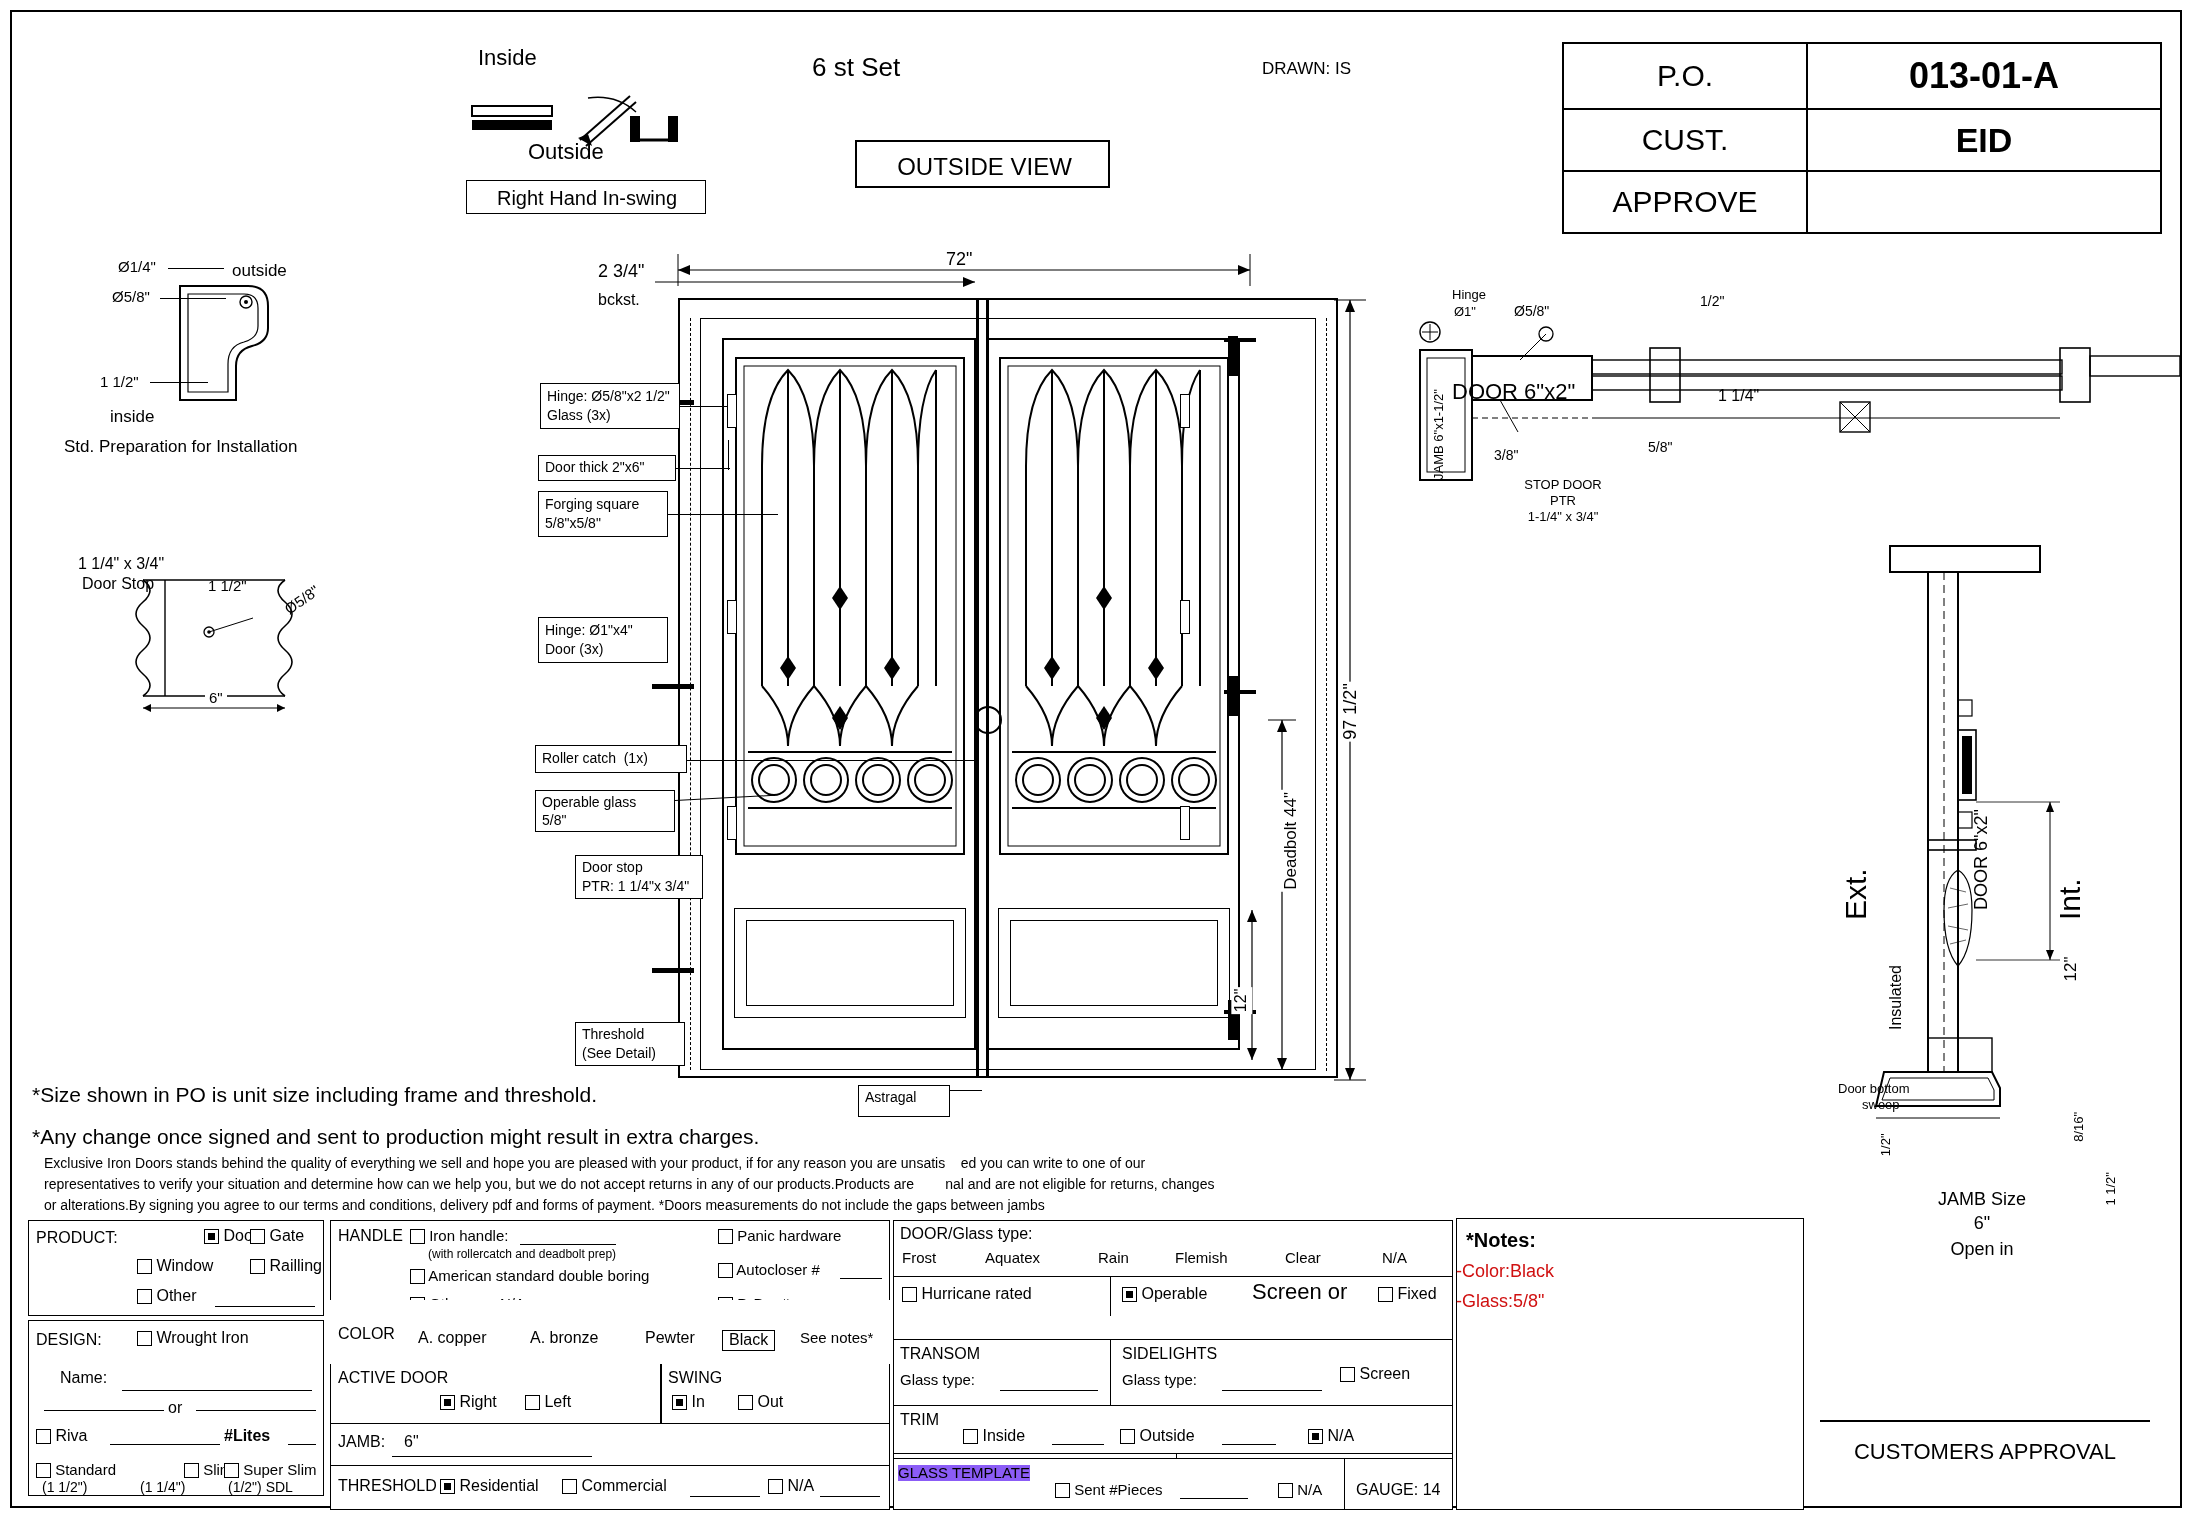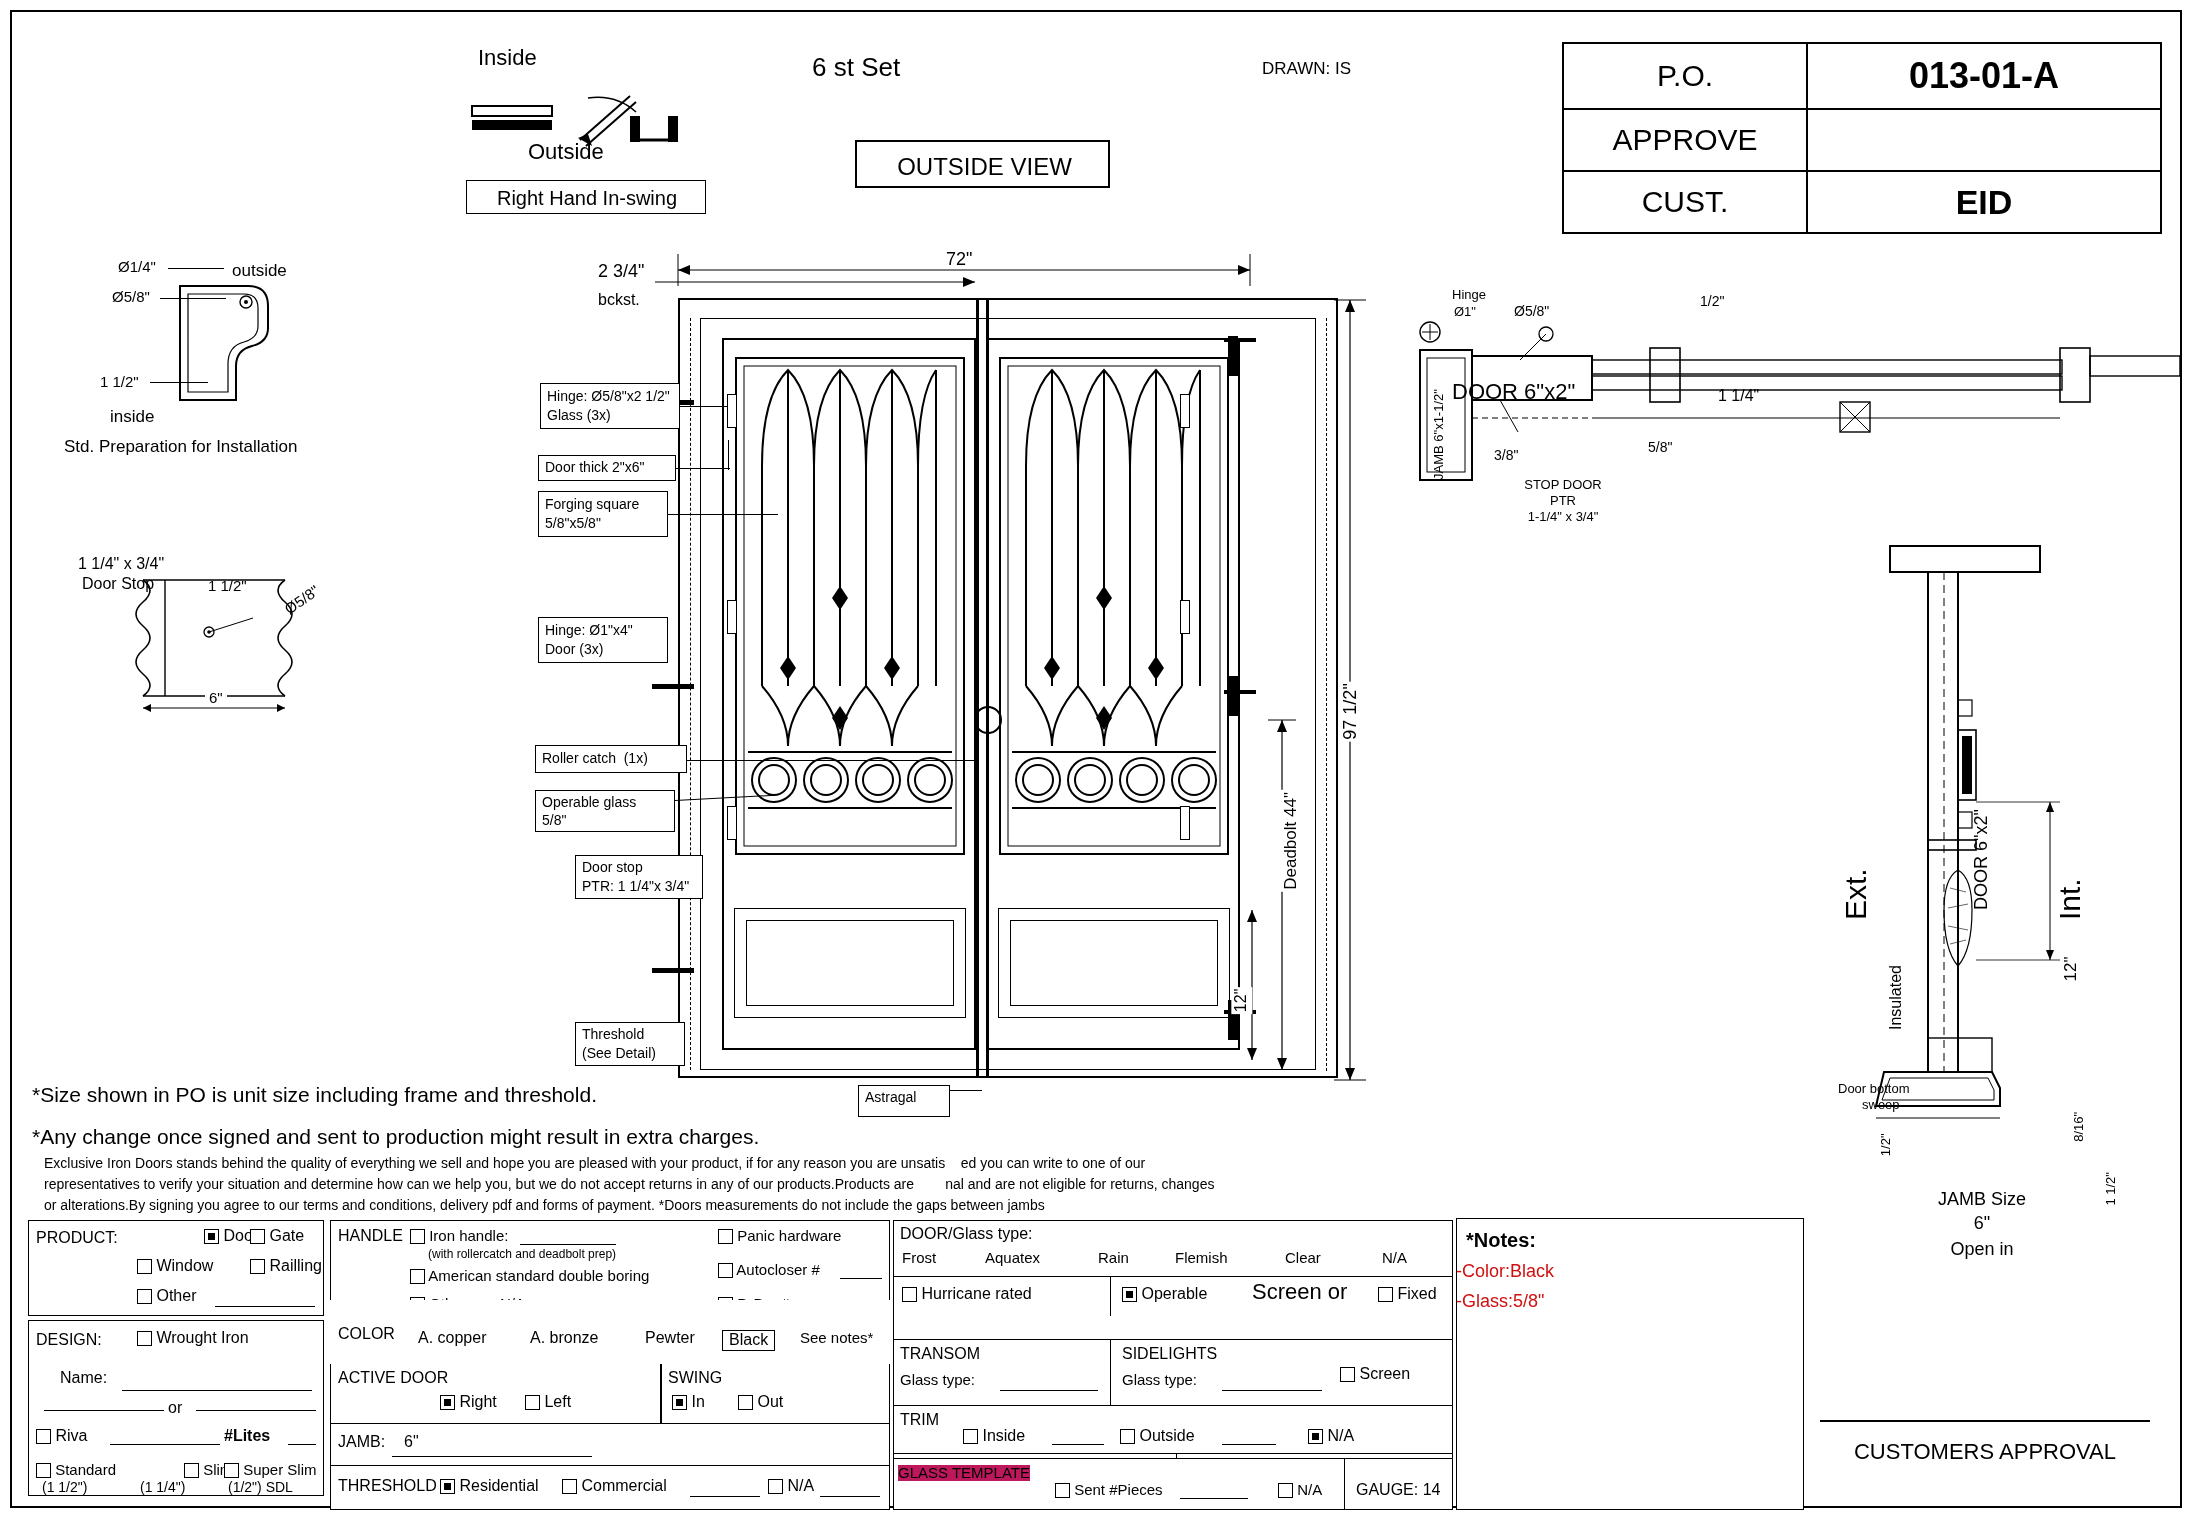--- a/index.html
+++ b/index.html
@@ -55,26 +55,26 @@
     <div class="tx ctr" style="left:0;top:12px;width:255px;font-size:24px;">OUTSIDE VIEW</div>
   </div>
 
   <table class="po" style="position:absolute;left:1562px;top:42px;width:600px;">
     <tbody>
         <tr>
       <td style="width:240px;height:62px;text-align:center;font-size:30px;">P.O.</td>
       <td style="text-align:center;font-size:36px;font-weight:bold;">013-01-A</td>
     </tr>
     <tr>
+      <td style="height:58px;text-align:center;font-size:30px;">CUST.</td>
+      <td style="text-align:center;font-size:34px;font-weight:bold;">EID</td>
+    </tr>
+    <tr>
       <td style="height:58px;text-align:center;font-size:30px;">APPROVE</td>
       <td style="text-align:center;font-size:30px;"></td>
-    </tr>
-    <tr>
-      <td style="height:58px;text-align:center;font-size:30px;">CUST.</td>
-      <td style="text-align:center;font-size:34px;font-weight:bold;">EID</td>
     </tr>
   </tbody>
     </table>
 
   <svg style="position:absolute;left:140px;top:280px;" width="200" height="140">
     <path d="M40 6 L108 6 Q128 6 128 26 L128 48 Q128 62 112 66 Q96 70 96 86 L96 120 L40 120 Z" fill="none" stroke="#000" stroke-width="2"></path>
     <path d="M48 14 L104 14 Q118 14 118 28 L118 46 Q118 58 104 62 Q88 66 88 84 L88 112 L48 112 Z" fill="none" stroke="#000" stroke-width="1.2"></path>
     <circle cx="106" cy="22" r="6" fill="none" stroke="#000" stroke-width="1.4"></circle>
     <circle cx="106" cy="22" r="2" fill="#000"></circle>
     <line x1="40" y1="6" x2="40" y2="120" stroke="#000" stroke-width="2"></line>
@@ -525,21 +525,21 @@
   <label class="tx" style="left:1390px;top:1478px;font-size:16px;"><span class="cb"></span> <span>LTL</span></label>
 
   <div class="box" style="left:893px;top:1458px;width:560px;height:52px;border:none;"></div>
   <div class="ln" style="left:893px;top:1458px;width:0;height:0;"></div>
 
   <div class="box" style="left:893px;top:1462px;width:560px;height:48px;border:none;"></div>
 
   <div class="box" style="left:893px;top:1462px;width:560px;height:0;border:none;"></div>
 
   <div class="box" style="left:893px;top:1458px;width:560px;height:52px;border-top:1.5px solid #000;border-left:1.5px solid #000;border-right:1.5px solid #000;border-bottom:1.5px solid #000;background:transparent;"></div>
-  <div class="tx" style="left:898px;top:1465px;font-size:15px;background:#be185d;">GLASS TEMPLATE</div>
+  <div class="tx" style="left:898px;top:1465px;font-size:15px;background:#8b5cf6;">GLASS TEMPLATE</div>
   <label class="tx" style="left:1055px;top:1482px;font-size:15px;background:#fff;"><span class="cb"></span> <span>Sent #Pieces</span></label>
   <div class="ln" style="left:1180px;top:1498px;width:68px;height:1px;"></div>
   <label class="tx" style="left:1278px;top:1482px;font-size:15px;background:#fff;"><span class="cb"></span> <span>N/A</span></label>
   <div class="ln" style="left:1344px;top:1458px;width:1.2px;height:52px;"></div>
   <div class="tx" style="left:1356px;top:1482px;font-size:16px;background:#fff;">GAUGE: 14</div>
 
   <div class="box" style="left:1456px;top:1218px;width:348px;height:292px;"></div>
   <div class="tx" style="left:1466px;top:1230px;font-size:20px;font-weight:bold;">*Notes:</div>
   <div class="tx red" style="left:1456px;top:1262px;font-size:18px;">-Color:Black</div>
   <div class="tx red" style="left:1456px;top:1292px;font-size:18px;">-Glass:5/8"</div>

